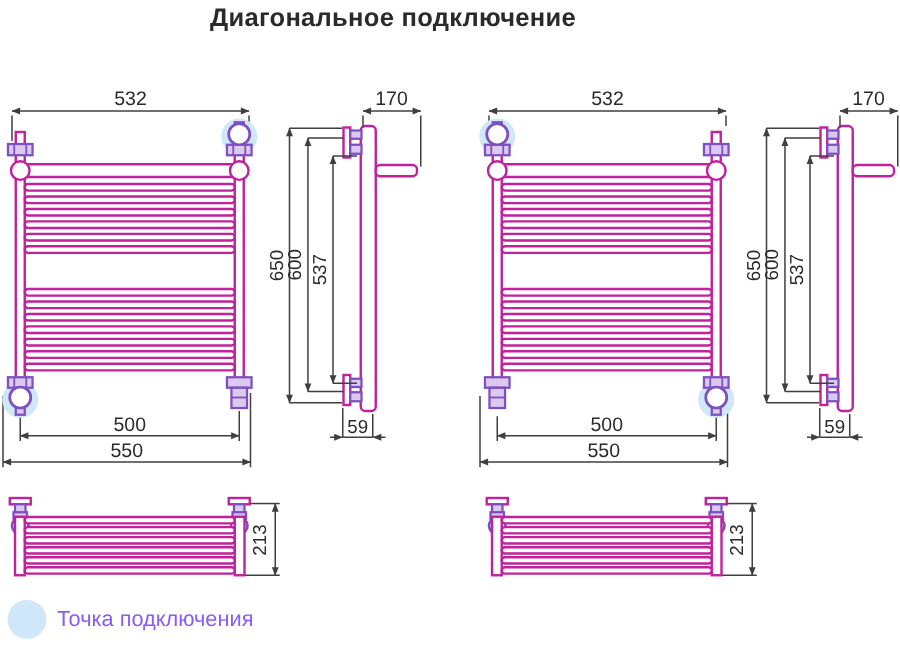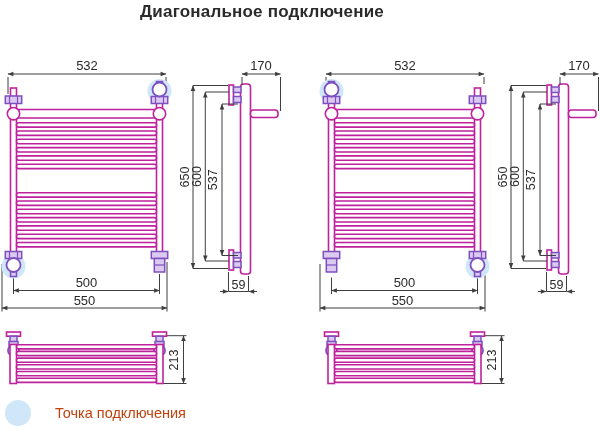--- a/index.html
+++ b/index.html
@@ -6,21 +6,21 @@
     --rail:#c0219c; --fitting:#7d4fc0; --fitting_fill:#dcc9ef;
     --highlight:#cfe7f8; --dimension:#3f3f3f; --text:#2a2a2a; --background:#ffffff;
   }
   html,body{margin:0;padding:0;background:var(--background);}
   .canvas{position:relative;width:600px;height:431px;background:var(--background);overflow:hidden;
           font-family:"Liberation Sans",sans-serif;}
   .title{position:absolute;top:2px;left:0;width:524px;text-align:center;
          font-size:17px;font-weight:bold;color:var(--text);letter-spacing:.2px;}
   .legend{position:absolute;left:5px;top:400px;display:flex;align-items:center;}
   .legend-dot{width:26px;height:26px;border-radius:50%;background:var(--highlight);}
-  .legend-label{margin-left:24px;font-size:14.5px;color:#c2410c;}
+  .legend-label{margin-left:7px;font-size:14.5px;color:#8b5cf6;}
   svg{position:absolute;left:0;top:0;}
   .rail{stroke:var(--rail);fill:#fff;stroke-width:1.6;}
   .fit{stroke:var(--fitting);fill:var(--fitting_fill);stroke-width:1.5;}
   .fit-open{stroke:var(--fitting);fill:#fff;stroke-width:1.8;}
   .fit-line{stroke:var(--fitting);stroke-width:1.2;}
   .hl{fill:var(--highlight);}
   .dim{stroke:var(--dimension);stroke-width:1;fill:none;}
   .dim-text{fill:var(--text);font:13px "Liberation Sans",sans-serif;text-anchor:middle;}
   .dim-text-sm{fill:var(--text);font:12.5px "Liberation Sans",sans-serif;text-anchor:middle;}
 </style>

